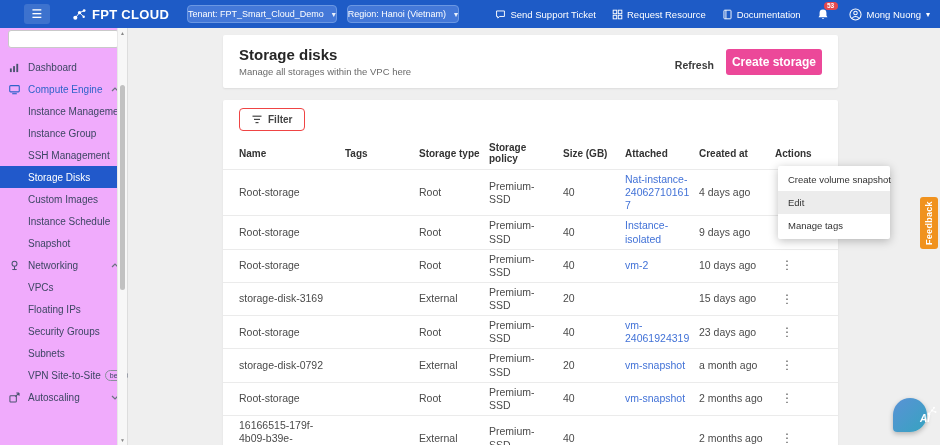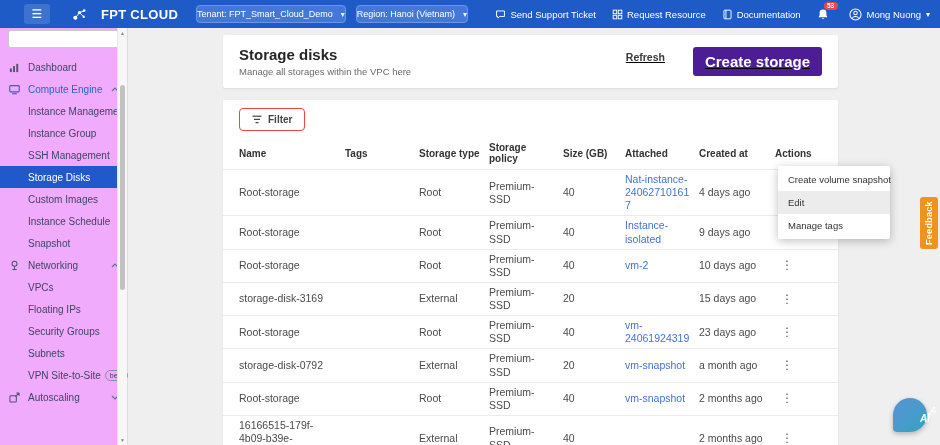--- a/index.html
+++ b/index.html
@@ -3,21 +3,21 @@
 <meta charset="utf-8">
 <style>
   html,body{margin:0;padding:0;background:#e9e9e9;}
   .page{position:relative;width:940px;height:445px;overflow:hidden;background:#efefef;
         font-family:"Liberation Sans",sans-serif;-webkit-font-smoothing:antialiased;}
   
   .topbar{position:absolute;top:0;left:0;width:940px;height:28px;background:#1e5bc6;
           display:flex;align-items:center;padding:0 10px;box-sizing:border-box;gap:10px;z-index:30;}
   .hamburger{width:26px;height:20px;border-radius:3px;background:rgba(255,255,255,.14);
              color:#fff;font-size:12px;display:flex;align-items:center;justify-content:center;cursor:pointer;margin-left:14px;}
-  .logo{display:flex;align-items:center;gap:14px;color:#fff;font-weight:bold;font-size:13px;letter-spacing:.3px;margin:0 8px 0 12px;white-space:nowrap;}
+  .logo{display:flex;align-items:center;gap:5px;color:#fff;font-weight:bold;font-size:13px;letter-spacing:.3px;margin:0 8px 0 12px;white-space:nowrap;}
   .pill{display:flex;align-items:center;gap:8px;background:#4478d8;border:1px solid #6b97e2;border-radius:4px;
         color:#fff;font-size:9px;padding:3px 0;white-space:nowrap;cursor:pointer;font-family:inherit;justify-content:center;}
   .pill .caret{font-size:8px;opacity:.9;}
   .spacer{flex:1;}
   .topnav{display:flex;align-items:center;gap:16px;}
   .nav-link{display:flex;align-items:center;gap:4px;color:#fff;font-size:9.5px;cursor:pointer;white-space:nowrap;}
   .bell-wrap{position:relative;margin-left:6px;cursor:pointer;display:flex;align-items:center;}
   .badge{position:absolute;top:-6px;left:7px;background:#e5484d;color:#fff;font-size:6.5px;font-weight:bold;
          border-radius:7px;padding:1px 3px;line-height:1;min-width:8px;text-align:center;}
   .user{display:flex;align-items:center;gap:5px;color:#fff;font-size:9.5px;cursor:pointer;margin-left:10px;white-space:nowrap;}
@@ -38,23 +38,23 @@
   .sb-arrow{position:absolute;left:0;width:9px;text-align:center;font-size:5px;color:#888;cursor:pointer;}
   .sb-arrow.up{top:2px;}
   .sb-arrow.down{bottom:2px;}
   .sb-thumb{position:absolute;left:2px;top:57px;width:5px;height:205px;background:#c1c1c1;border-radius:3px;cursor:pointer;}
   
   .content{position:absolute;top:28px;left:128px;right:0;bottom:0;overflow:hidden;}
   .card{background:#fff;width:615px;margin-left:95px;box-shadow:0 1px 2px rgba(0,0,0,.08);border-radius:2px;box-sizing:border-box;}
   .title-card{margin-top:7px;height:53px;display:flex;align-items:center;justify-content:space-between;padding:0 16px;}
   .title-card h1{margin:0;font-size:15px;color:#262626;}
   .subtitle{margin:3px 0 0 0;font-size:9.5px;color:#6b6b6b;}
-  .title-actions{display:flex;align-items:flex-start;gap:26px;text-decoration:underline;}
+  .title-actions{display:flex;align-items:flex-end;gap:10px;}
   .text-btn{background:none;border:none;font-family:inherit;font-size:10.5px;font-weight:bold;color:#3a3a3a;cursor:pointer;padding:4px 2px;}
-  .primary-btn{background:#4c1d95;border:none;border-radius:3px;color:#fff;font-family:inherit;font-size:15px;font-weight:bold;padding:6px 12px;cursor:pointer;}
+  .primary-btn{background:#ec4899;border:none;border-radius:3px;color:#fff;font-family:inherit;font-size:12px;font-weight:bold;padding:6px 6px;cursor:pointer;}
   .table-card{margin-top:12px;padding-bottom:0;}
   .filter-btn{display:inline-flex;align-items:center;gap:6px;margin:8px 0 6px 16px;background:#fff;border:1px solid #ef4444;border-radius:4px;
               font-family:inherit;font-size:10px;font-weight:bold;color:#444;padding:5px 12px;cursor:pointer;}
   table{width:100%;border-collapse:collapse;table-layout:fixed;font-size:10.5px;}
   th{text-align:left;color:#333;font-size:10px;font-weight:bold;padding:5px 8px 5px 0;}
   th:first-child{padding-left:16px;}
   td{color:#4a4a4a;padding:3px 8px 3px 0;border-top:1px solid #ebebeb;line-height:1.25;vertical-align:middle;overflow-wrap:break-word;}
   td:first-child{padding-left:16px;}
   .cell-link{color:#4272d7;text-decoration:none;cursor:pointer;}
   .kebab{color:#555;font-size:12px;cursor:pointer;padding:0 6px;display:inline-block;}

